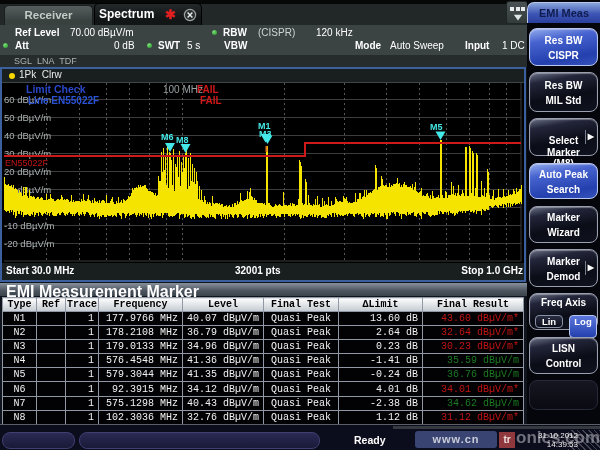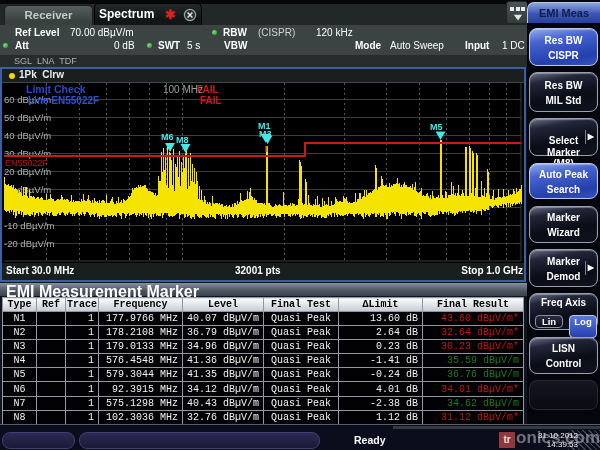--- a/index.html
+++ b/index.html
@@ -23,21 +23,21 @@
 
 
 #settings { left:0; top:25px; width:527px; height:30px; background:#3c4343; color:#fff; font-size:10px; }
 #settings span { position:absolute; white-space:nowrap; }
 .dot { position:absolute; width:5px; height:5px; border-radius:50%;
   background:radial-gradient(circle at 35% 35%, #7ce07c, #1e8c1e); }
 #sgl { left:0; top:55px; width:527px; height:12px; background:#262b2b; color:#aab4b2; font-size:9px; }
 
 
 #chartwin { left:0; top:67px; width:526px; height:215px; background:#14191a; border:2px solid #3c5f9e; }
-#trtitle { left:2px; top:69px; width:522px; height:18px; background:#191e1f; color:#e8eceb; font-size:10px;font-weight:bold; }
+#trtitle { left:2px; top:69px; width:522px; height:18px; background:#191e1f; color:#e8eceb; font-size:10px; }
 #chartsep { left:2px; top:82px; width:522px; height:1px; background:#3f4647; }
 #chartsvg { left:2px; top:83px; }
 #chfoot { left:2px; top:263px; width:522px; height:17px; background:#191e1f; color:#fff; font-size:10px; font-weight:bold; }
 
 
 #emibar { left:0; top:283px; width:582px; height:13px;
   background:linear-gradient(#87919c,#4c545e 60%,#3a424a); color:#fff; font-size:16px; font-weight:bold; }
 #mtable { left:2px; top:297px; border-collapse:collapse; table-layout:fixed;font-family:Liberation Mono, monospace; }
 #mtable th { background:linear-gradient(#fdfdfd,#c3cad1); color:#000; font-size:10px; font-weight:bold;
   border:1px solid #8f98a4; height:14px; padding:0; }
@@ -301,19 +301,20 @@
   </div>
   <div class="sk" style="top:337px;height:37px;padding-top:3px;line-height:15px;">LISN<br>Control</div>
   <div class="sk" style="top:380px;height:30px;background:linear-gradient(#15161f,#090a12);border:1px solid #262a38;box-shadow:none;"></div>
 
   <div class="ab" id="botbar"></div>
   <div class="btab" style="left:2px;width:73px;"></div>
   <div class="btab" style="left:79px;width:241px;"></div>
   <span class="ab b" style="left:354px;top:434px;color:#fff;font-size:10.5px;">Ready</span>
 
   <div class="ab" style="left:393px;top:426px;width:207px;height:3px;background:rgba(150,160,148,.30);"></div>
+  <div class="ab" style="left:415px;top:431px;width:82px;height:17px;border-radius:3px;background:rgba(95,115,185,.55);color:rgba(255,255,255,.72);font-size:11px;font-weight:bold;text-align:center;line-height:16px;letter-spacing:1px;">www.cn</div>
   <div class="ab" style="left:499px;top:432px;width:16px;height:16px;background:rgba(200,75,75,.7);color:rgba(255,255,255,.85);font-size:10px;font-weight:bold;text-align:center;line-height:15px;">tr</div>
   <div class="ab" style="left:516px;top:428px;color:rgba(205,205,212,.52);font-size:17px;font-weight:bold;">onics.com</div>
   <div class="ab" style="left:568px;top:430px;width:32px;height:20px;background:repeating-linear-gradient(45deg,rgba(170,170,182,.35) 0 1px,transparent 1px 4px);"></div>
 
   <div class="ab" style="left:530px;top:431px;width:48px;color:#f0f0f0;font-size:8px;text-align:right;line-height:9px;">31.10.2012<br>14:39:53</div>
 
 </div>
 
 </body></html>

